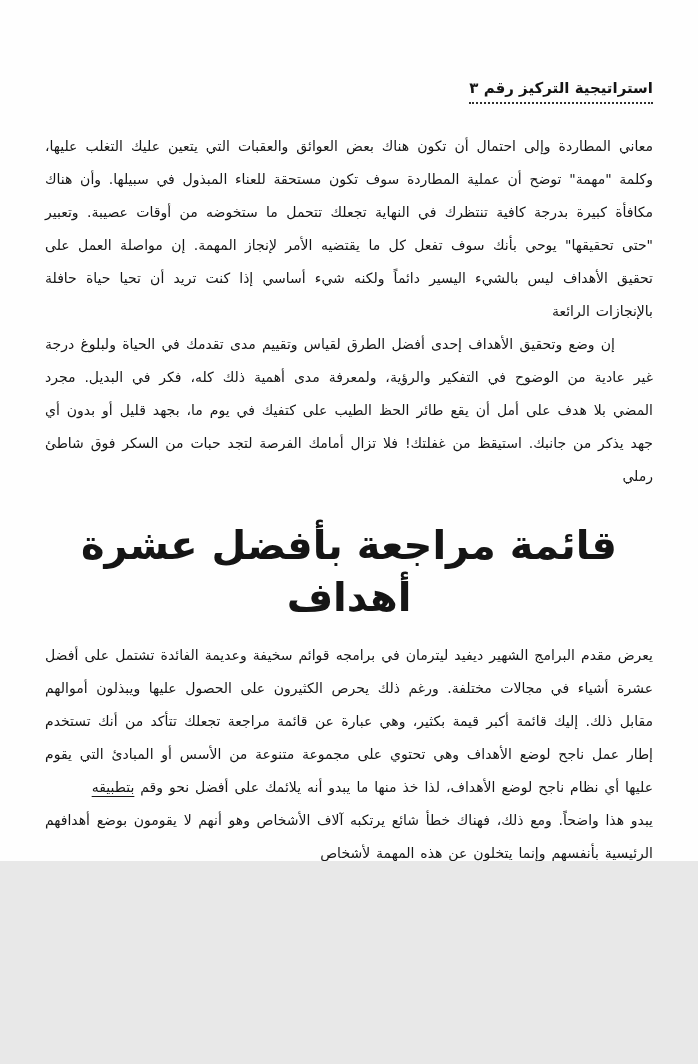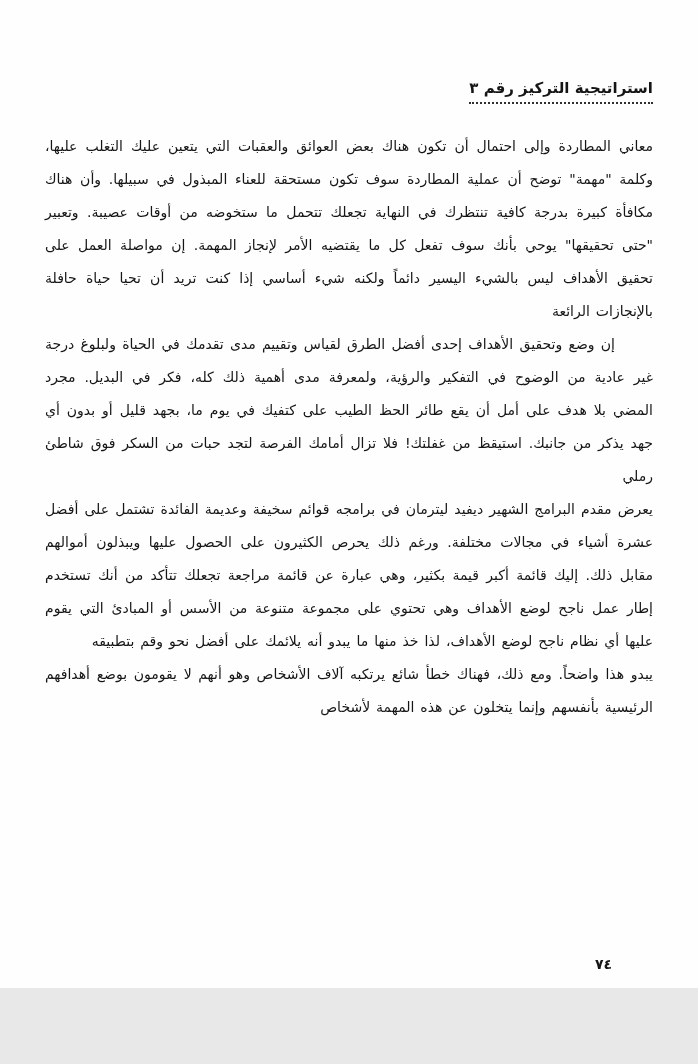--- a/index.html
+++ b/index.html
@@ -10,21 +10,21 @@
   html,body{width:698px;height:1064px;}
   body{
     background:#e8e8e8;
     font-family:"DejaVu Sans", sans-serif;
     color:var(--ink);
     direction:rtl;
   }
   .page{
     position:relative;
     width:698px;
-    height:988px;
+    height:861px;
     background:var(--paper);
     padding:78px 45px 0 45px;
     overflow:hidden;
   }
   .page-header{
     text-align:right;
     margin-bottom:26px;
   }
   .running-head{
     display:inline-block;
@@ -53,20 +53,21 @@
     letter-spacing:0;
   }
   .subsection-title{
     font-size:20px;
     line-height:30px;
     font-weight:bold;
     text-align:right;
     margin:22px 0 8px 0;
   }
   .emph-underline{
+    text-decoration:underline;
     text-underline-offset:4px;
   }
   .page-number{
     position:absolute;
     top:956px;
     right:86px;
     font-size:14px;
     font-weight:bold;
   }
 </style>
@@ -78,20 +79,21 @@
   <header class="page-header">
     <span class="running-head">استراتيجية التركيز رقم ٣</span>
   </header>
 
   <main class="body-col">
 
     <p class="para">معاني المطاردة وإلى احتمال أن تكون هناك بعض العوائق والعقبات التي يتعين عليك التغلب عليها، وكلمة "مهمة" توضح أن عملية المطاردة سوف تكون مستحقة للعناء المبذول في سبيلها. وأن هناك مكافأة كبيرة بدرجة كافية تنتظرك في النهاية تجعلك تتحمل ما ستخوضه من أوقات عصيبة. وتعبير "حتى تحقيقها" يوحي بأنك سوف تفعل كل ما يقتضيه الأمر لإنجاز المهمة. إن مواصلة العمل على تحقيق الأهداف ليس بالشيء اليسير دائماً ولكنه شيء أساسي إذا كنت تريد أن تحيا حياة حافلة بالإنجازات الرائعة</p>
 
     <p class="para indented">إن وضع وتحقيق الأهداف إحدى أفضل الطرق لقياس وتقييم مدى تقدمك في الحياة ولبلوغ درجة غير عادية من الوضوح في التفكير والرؤية، ولمعرفة مدى أهمية ذلك كله، فكر في البديل. مجرد المضي بلا هدف على أمل أن يقع طائر الحظ الطيب على كتفيك في يوم ما، بجهد قليل أو بدون أي جهد يذكر من جانبك. استيقظ من غفلتك! فلا تزال أمامك الفرصة لتجد حبات من السكر فوق شاطئ رملي</p>
 
+    <h1 class="chapter-heading">قائمة مراجعة بأفضل عشرة أهداف</h1>
 
     <p class="para"><span>يعرض مقدم البرامج الشهير ديفيد ليترمان في برامجه قوائم سخيفة وعديمة الفائدة تشتمل على أفضل عشرة أشياء في مجالات مختلفة. ورغم ذلك يحرص الكثيرون على الحصول عليها ويبذلون أموالهم مقابل ذلك. إليك قائمة أكبر قيمة بكثير، وهي عبارة عن قائمة مراجعة تجعلك تتأكد من أنك تستخدم إطار عمل ناجح لوضع الأهداف وهي تحتوي على مجموعة متنوعة من الأسس أو المبادئ التي يقوم عليها أي نظام ناجح لوضع الأهداف، لذا خذ منها ما يبدو أنه يلائمك على أفضل نحو وقم</span> <span class="emph-underline">بتطبيقه</span></p>
 
 
     <p class="para">يبدو هذا واضحاً. ومع ذلك، فهناك خطأ شائع يرتكبه آلاف الأشخاص وهو أنهم لا يقومون بوضع أهدافهم الرئيسية بأنفسهم وإنما يتخلون عن هذه المهمة لأشخاص</p>
 
   </main>
 
   <div class="page-number">٧٤</div>
 

